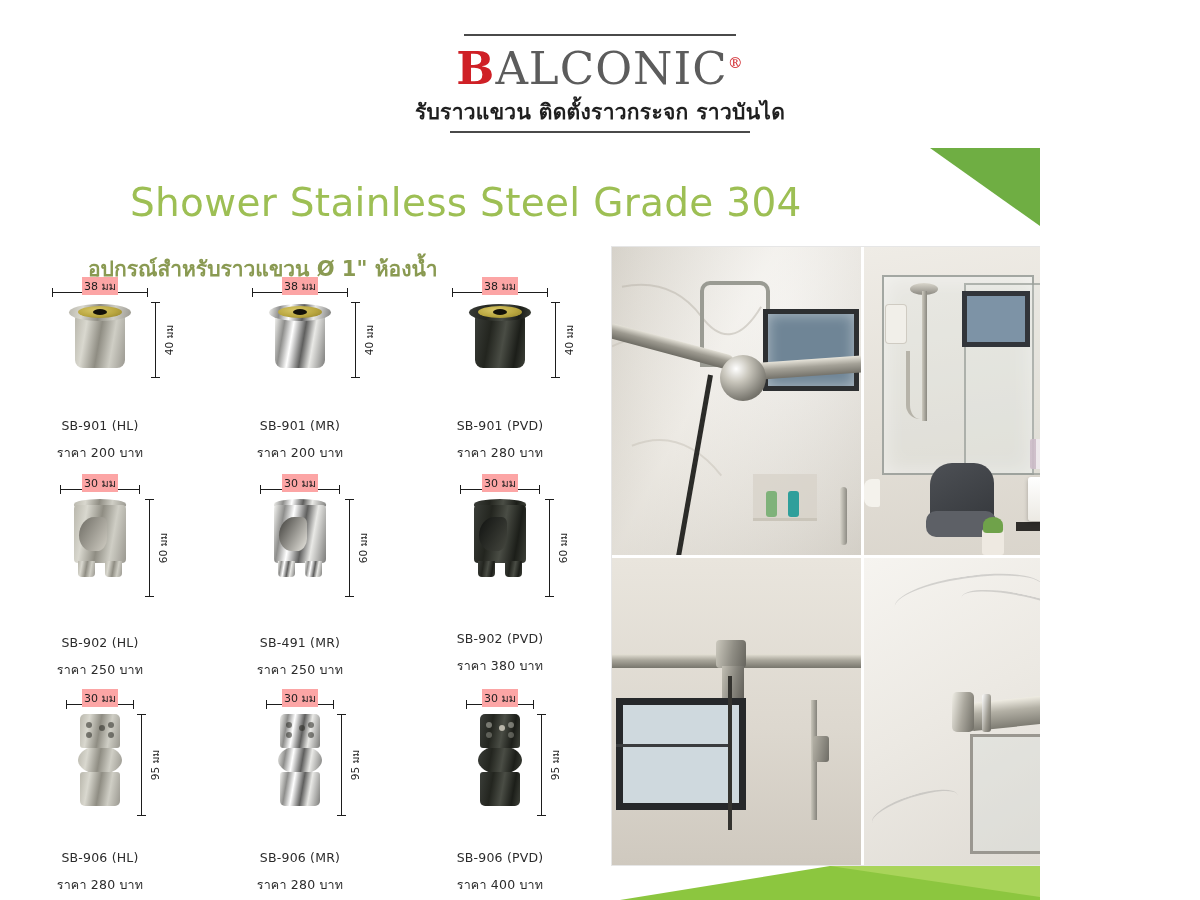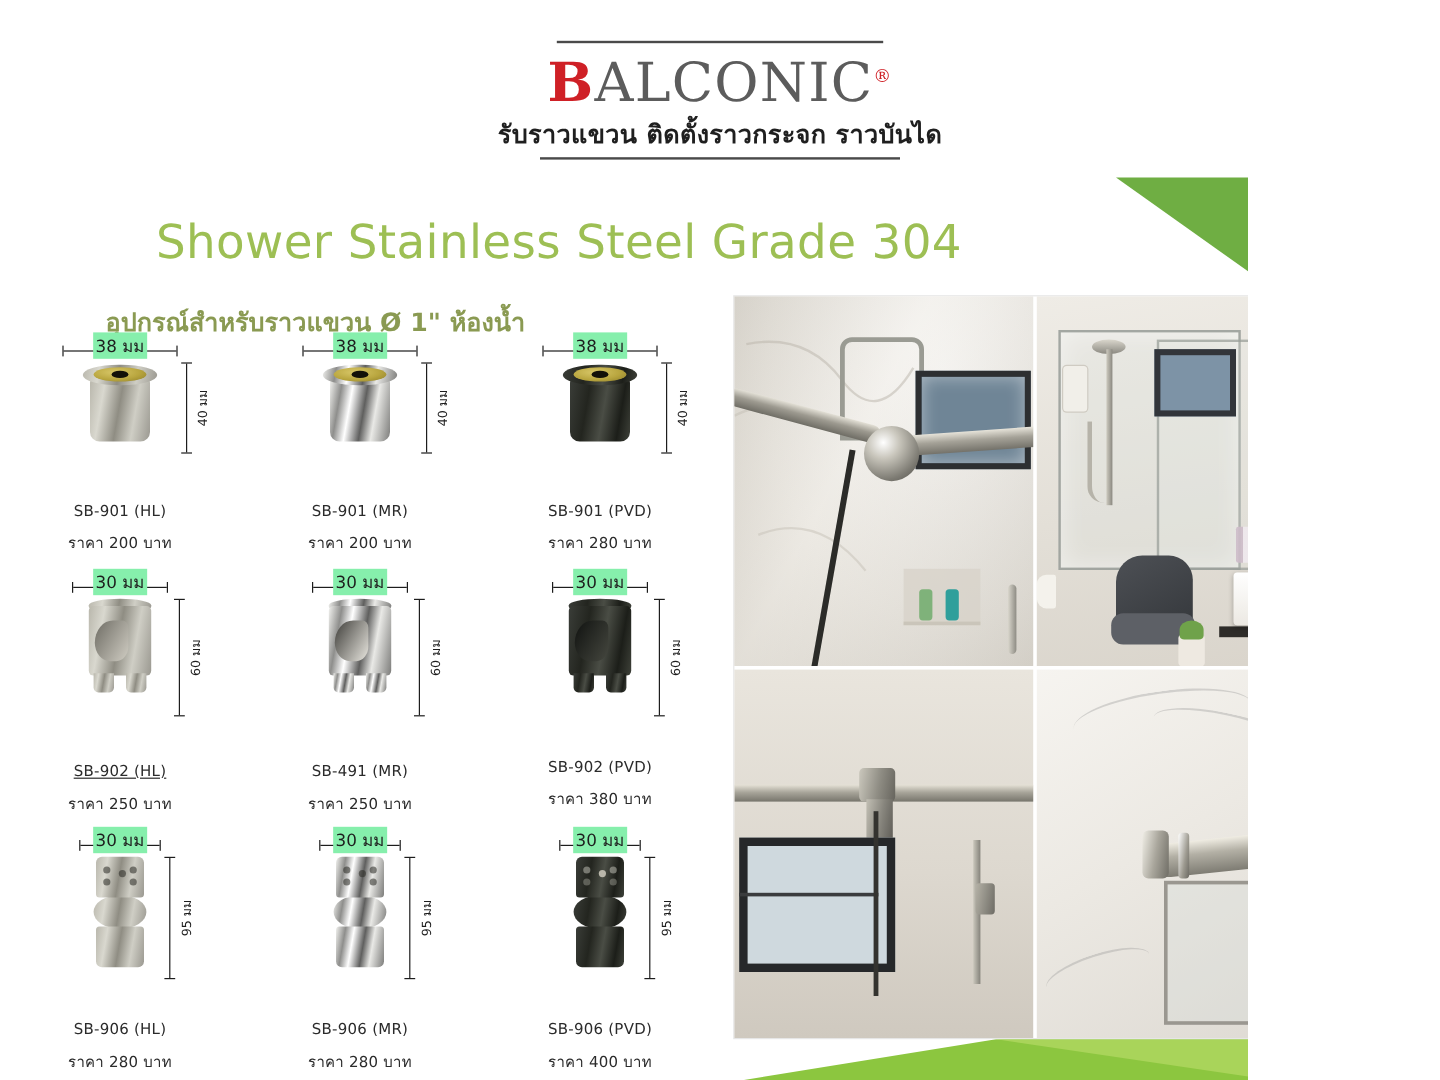--- a/index.html
+++ b/index.html
@@ -36,21 +36,21 @@
   .prow{display:flex;}
   .pcell{width:200px;position:relative;display:flex;flex-direction:column;align-items:center;}
   .figure{position:relative;height:120px;width:180px;display:flex;align-items:flex-start;justify-content:center;}
 
   
   .dim-top{position:absolute;top:0;left:50%;transform:translateX(-50%);
      display:flex;align-items:center;}
   .dim-top .bar{height:1px;background:#1d1d1d;}
   .dim-top .cap{width:1px;height:9px;background:#1d1d1d;}
   .dim-top .txt{position:absolute;left:50%;top:-11px;transform:translateX(-50%);
-     font-size:14px;color:#1d1d1d;background:#86efac;padding:0 2px;white-space:nowrap;}
+     font-size:11px;color:#1d1d1d;background:#fca5a5;padding:0 2px;white-space:nowrap;}
   .dim-right{position:absolute;top:14px;display:flex;flex-direction:column;align-items:center;}
   .dim-right .bar{width:1px;background:#1d1d1d;}
   .dim-right .cap{height:1px;width:9px;background:#1d1d1d;}
   .dim-right .txt{position:absolute;left:3px;top:50%;transform:translateY(-50%) rotate(-90deg);
      font-size:10.5px;color:#1d1d1d;white-space:nowrap;}
 
   
   .part{position:relative;}
   .p901{width:62px;}
   .p901 .rim{width:62px;height:17px;border-radius:50%/52%;position:relative;}
@@ -306,21 +306,21 @@
           </div>
           <div class="part p902" style="margin-top:14px;">
             <div class="top finish-hl"></div>
             <div class="body finish-hl">
               <div class="scoop" style="background:linear-gradient(120deg,#6e6c64,#cfccc2);"></div>
             </div>
             <div class="legL finish-hl"></div>
               <div class="legR finish-hl"></div>
           </div>
         </div>
-        <div class="pname" style="margin-top:22px;text-decoration:underline;">SB-902 (HL)</div>
+        <div class="pname" style="margin-top:22px;">SB-902 (HL)</div>
         <div class="pprice">ราคา 250 บาท</div>
       </div>
 
       <div class="pcell">
         <div class="figure" style="height:128px;">
           <div class="dim-top" style="width:80px;">
             <span class="cap"></span>
               <span class="bar" style="width:78px;"></span>
               <span class="cap"></span>
             <span class="txt">30 มม</span>

